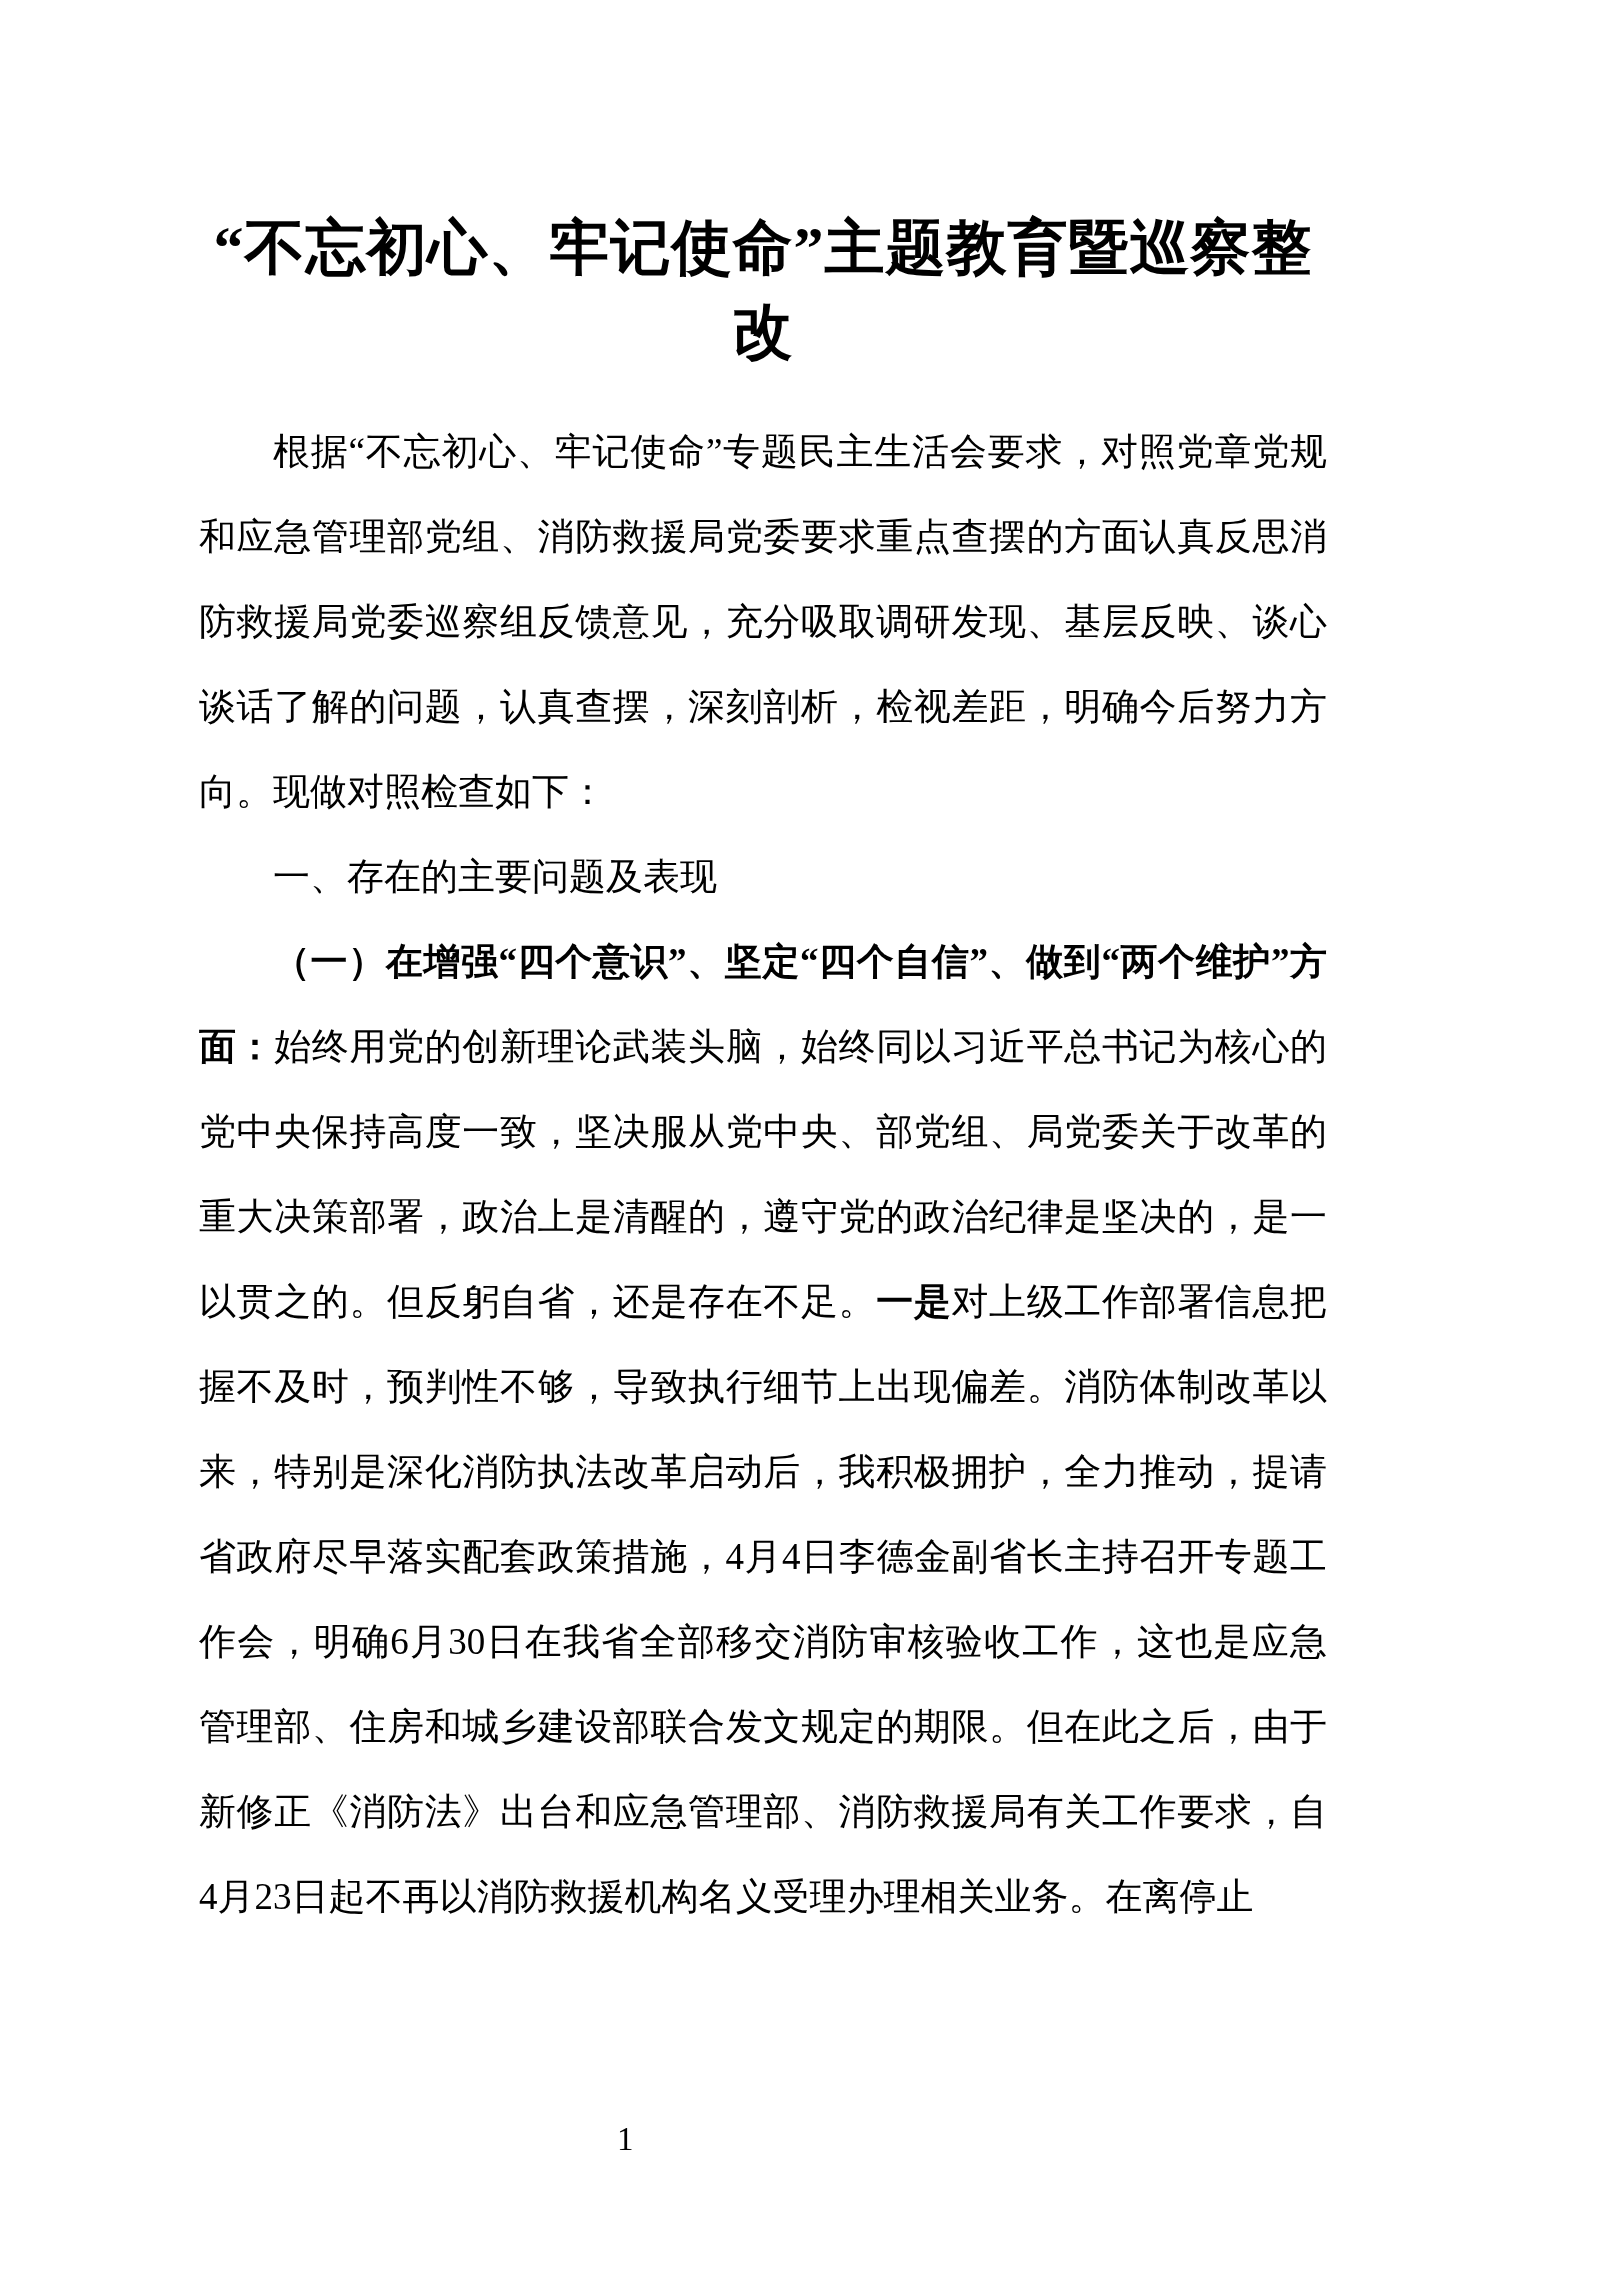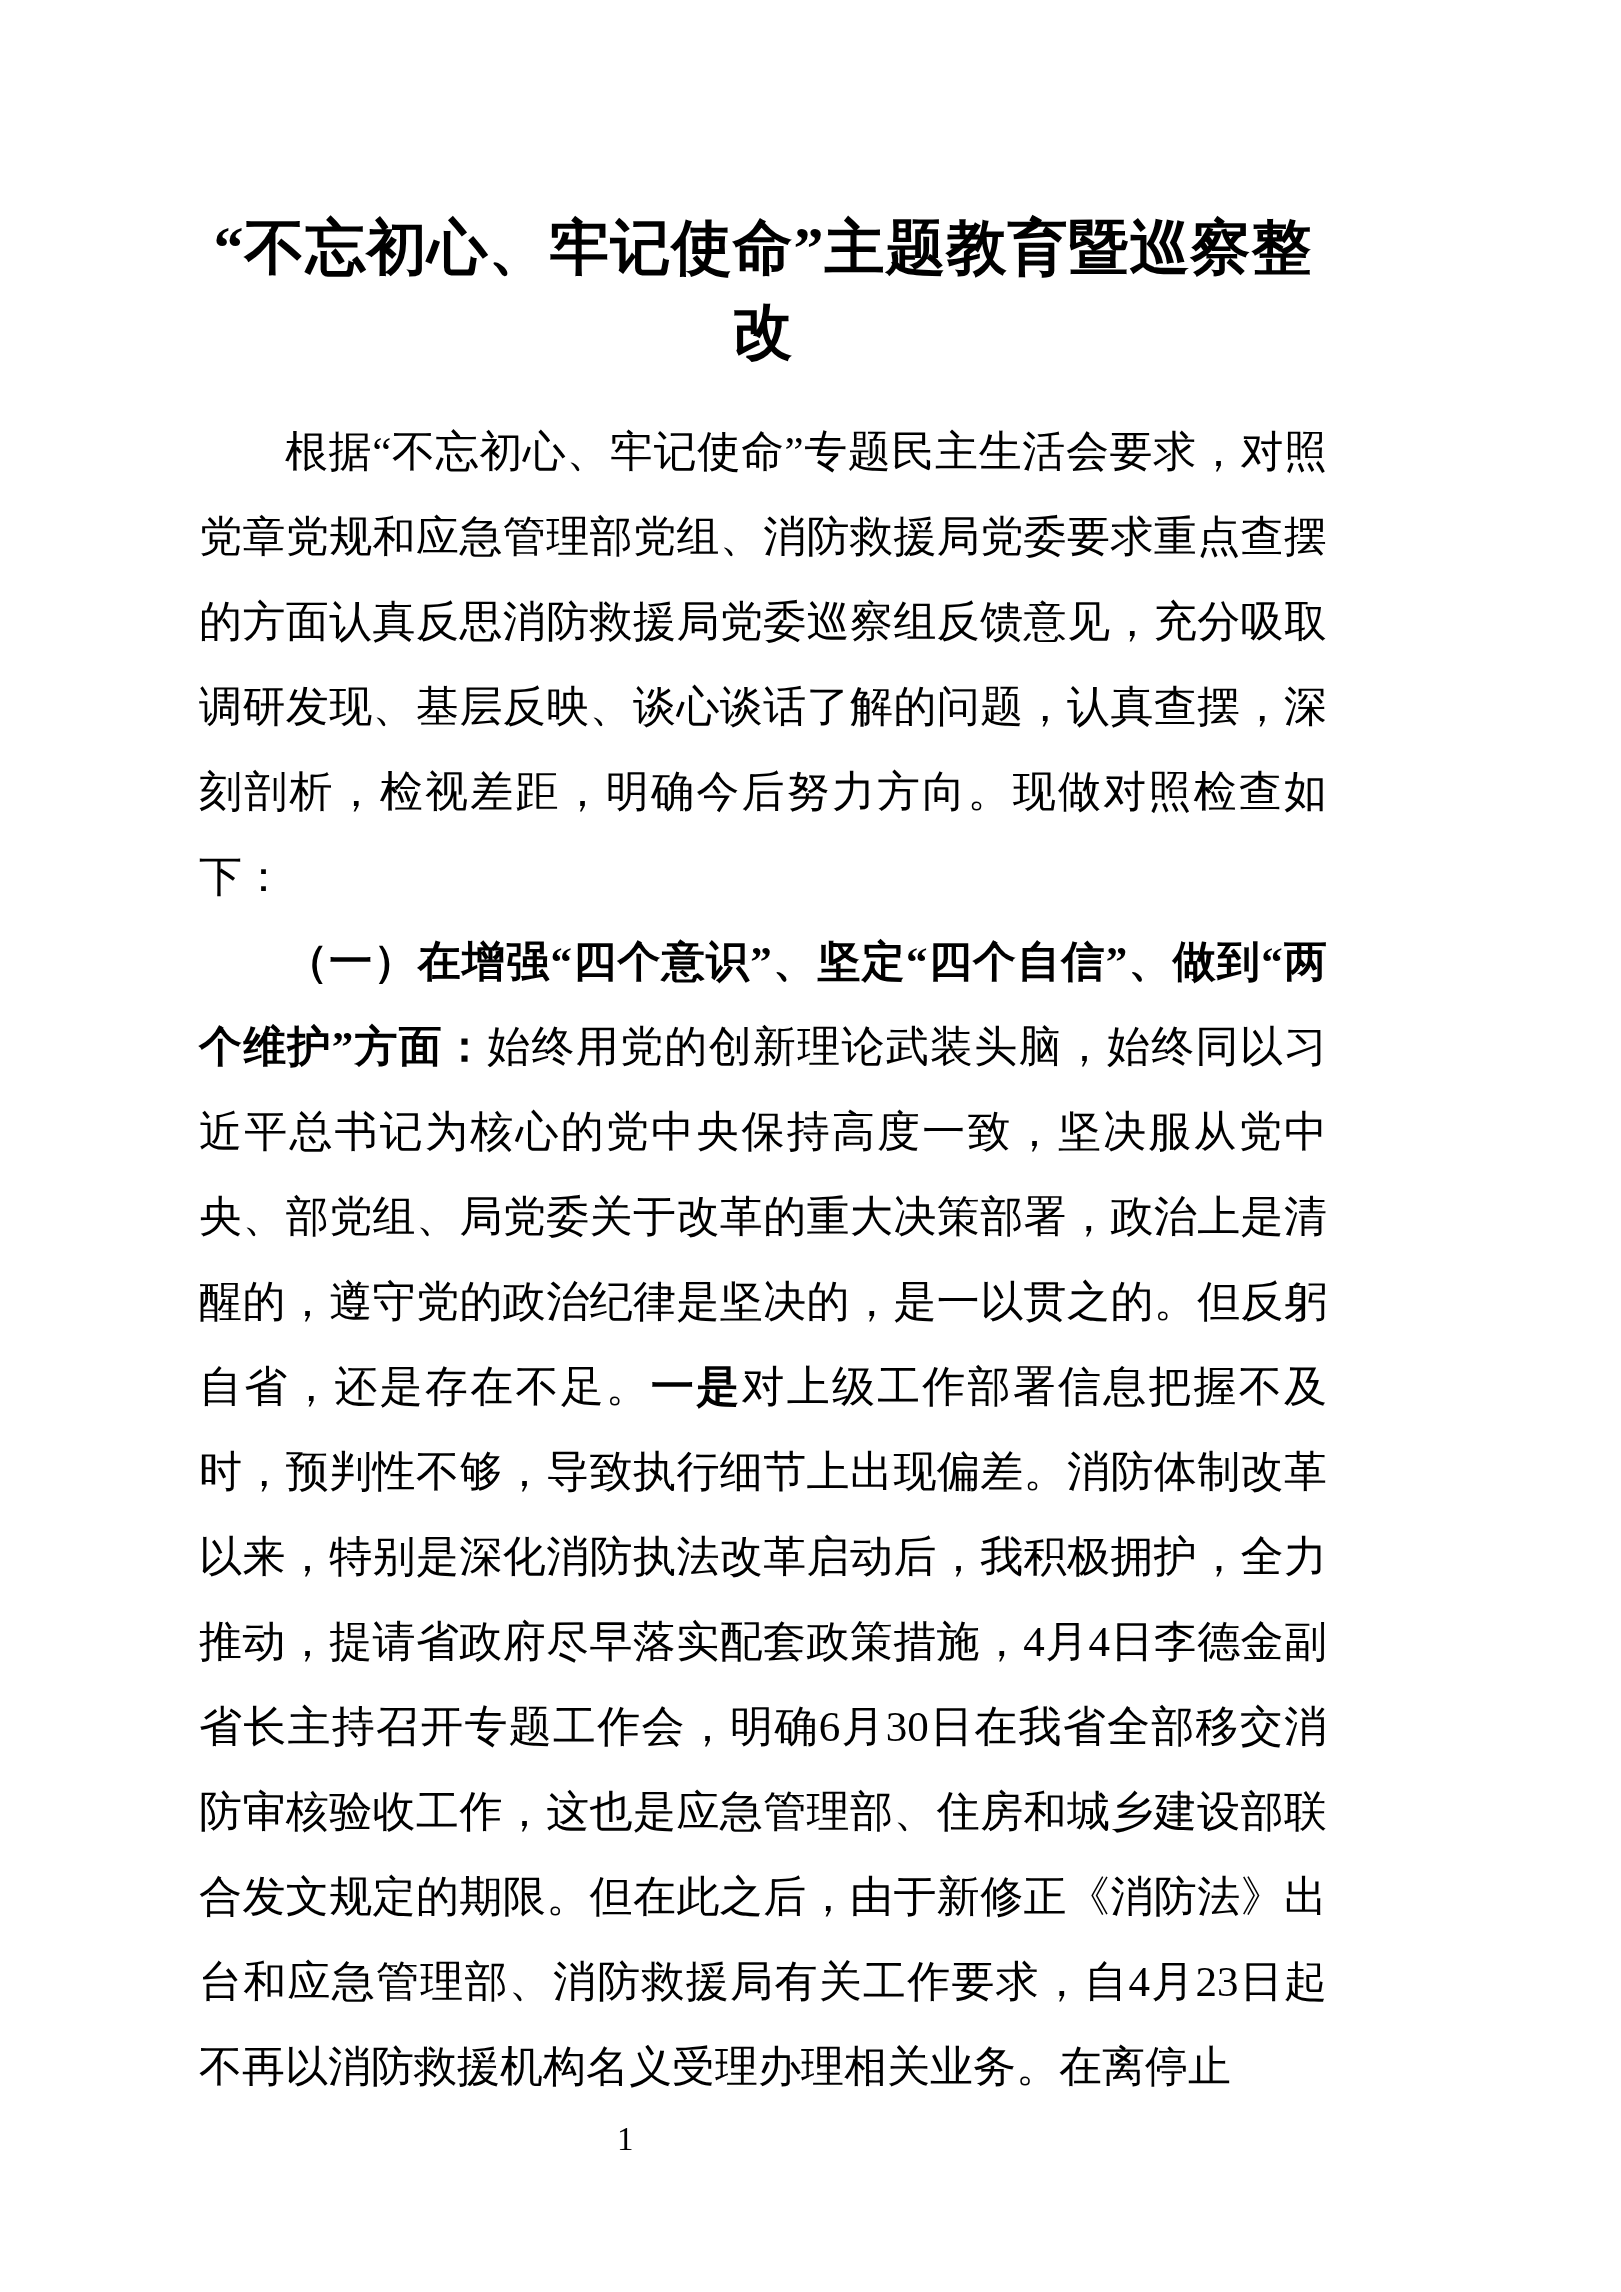--- a/index.html
+++ b/index.html
@@ -29,21 +29,21 @@
     letter-spacing: 1px;
   }
   .title-line {
     display: block;
   }
   .doc-body {
     margin-top: 35px;
   }
   .para {
     margin: 0;
-    font-size: 43px;
+    font-size: 37px;
     line-height: 85px;
     text-align: justify;
     text-justify: inter-ideograph;
     text-indent: 2em;
     word-break: break-all;
   }
   .bold-run {
     font-weight: bold;
   }
   .page-number {
@@ -58,18 +58,19 @@
 </head>
 <body>
 
 <div class="page">
   <div class="content">
     <div class="doc-title">
       <span class="title-line">“不忘初心、牢记使命”主题教育暨巡察整改</span>
     </div>
     <div class="doc-body">
         <p class="para"><span class="text-run">根据“不忘初心、牢记使命”专题民主生活会要求，对照党章党规和应急管理部党组、消防救援局党委要求重点查摆的方面认真反思消防救援局党委巡察组反馈意见，充分吸取调研发现、基层反映、谈心谈话了解的问题，认真查摆，深刻剖析，检视差距，明确今后努力方向。现做对照检查如下：</span></p>
+        <p class="para"><span class="text-run">一、存在的主要问题及表现</span></p>
         <p class="para"><span class="bold-run">（一）在增强“四个意识”、坚定“四个自信”、做到“两个维护”方面：</span><span class="text-run">始终用党的创新理论武装头脑，始终同以习近平总书记为核心的党中央保持高度一致，坚决服从党中央、部党组、局党委关于改革的重大决策部署，政治上是清醒的，遵守党的政治纪律是坚决的，是一以贯之的。但反躬自省，还是存在不足。</span><span class="bold-run">一是</span><span class="text-run">对上级工作部署信息把握不及时，预判性不够，导致执行细节上出现偏差。消防体制改革以来，特别是深化消防执法改革启动后，我积极拥护，全力推动，提请省政府尽早落实配套政策措施，4月4日李德金副省长主持召开专题工作会，明确6月30日在我省全部移交消防审核验收工作，这也是应急管理部、住房和城乡建设部联合发文规定的期限。但在此之后，由于新修正《消防法》出台和应急管理部、消防救援局有关工作要求，自4月23日起不再以消防救援机构名义受理办理相关业务。在离停止</span></p>
       </div>
   </div>
   <div class="page-number">1</div>
 </div>
 
 
 </body></html>

